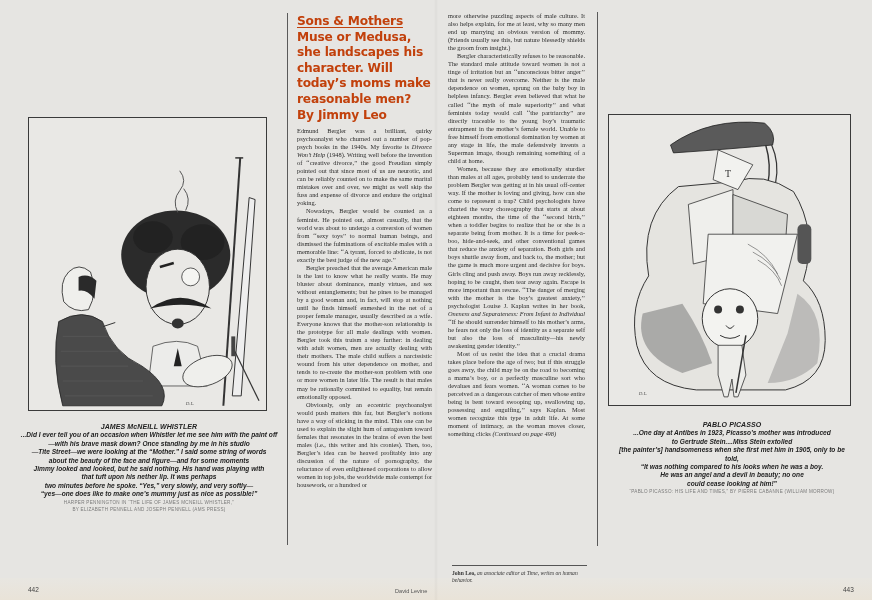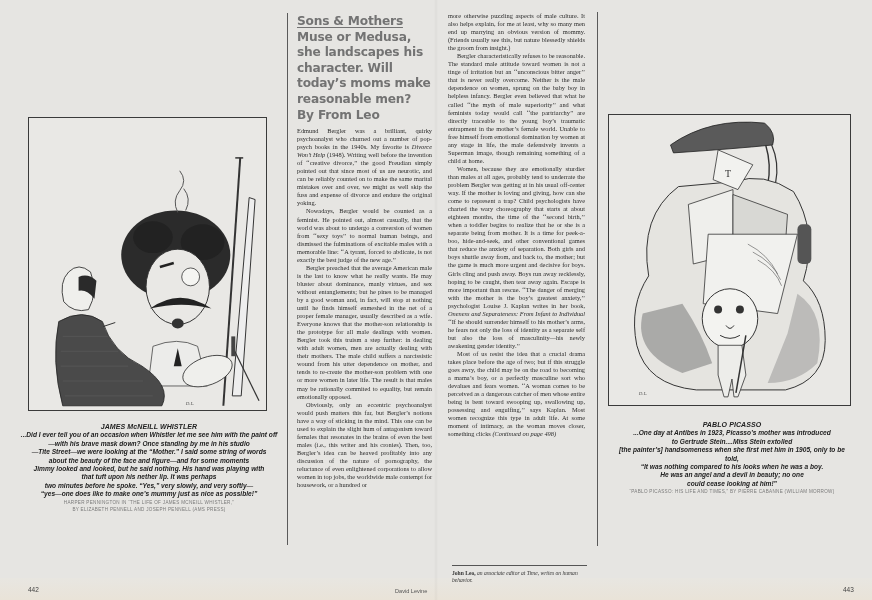--- a/index.html
+++ b/index.html
@@ -44,21 +44,21 @@
   #credit { position:absolute; left:395px; top:588px; font-family:"Liberation Sans", sans-serif; font-size:5.6px; color:#555; }
 
   .vrule { position:absolute; width:1.2px; background:#5a5a5a; }
   #rule-left { left:287px; top:13px; height:532px; }
   #rule-right { left:597px; top:12px; height:534px; }
 
   
   #headline {
     position:absolute; left:297px; top:14px; width:140px;
     font-family:"DejaVu Sans", sans-serif; font-weight:bold; font-size:12.2px; line-height:15.6px;
-    color:#737373; letter-spacing:-0.2px;
+    color:#c2410c; letter-spacing:-0.2px;
   }
   #headline .kicker { text-decoration:underline; text-underline-offset:2px; display:block; }
   #headline .deck { display:block; }
   #headline .byline { display:inline; }
 
   .col {
     position:absolute; font-size:6.35px; line-height:8.05px; text-align:justify; color:#2a2a2a;
     hyphens:manual;
   }
   .col p { margin:0; text-indent:9px; }
@@ -173,21 +173,21 @@
   <div>He was an angel and a devil in beauty; no one</div>
   <div>could cease looking at him!”</div>
   <div class="cap-source">“PABLO PICASSO: HIS LIFE AND TIMES,” BY PIERRE CABANNE (WILLIAM MORROW)</div>
 </div>
 
 <div class="vrule" id="rule-left"></div>
 <div class="vrule" id="rule-right"></div>
 
 <div id="headline">
   <span class="kicker">Sons &amp; Mothers</span>
-  <span class="deck">Muse or Medusa, she landscapes his character. Will today’s moms make reasonable men?</span><span class="byline">By From Leo</span>
+  <span class="deck">Muse or Medusa, she landscapes his character. Will today’s moms make reasonable men?</span><span class="byline">By Jimmy Leo</span>
 </div>
 
 <div class="col" id="col-1">
   <p class="first">Edmund Bergler was a brilliant, quirky psychoanalyst who churned out a number of pop-psych books in the 1940s. My favorite is <i>Divorce Won’t Help</i> (1948). Writing well before the invention of ‘‘creative divorce,’’ the good Freudian simply pointed out that since most of us are neurotic, and can be reliably counted on to make the same marital mistakes over and over, we might as well skip the fuss and expense of divorce and endure the original yoking.</p>
   <p>Nowadays, Bergler would be counted as a feminist. He pointed out, almost casually, that the world was about to undergo a conversion of women from ‘‘sexy toys’’ to normal human beings, and dismissed the fulminations of excitable males with a memorable line: ‘‘A tyrant, forced to abdicate, is not exactly the best judge of the new age.’’</p>
   <p>Bergler preached that the average American male is the last to know what he really wants. He may bluster about dominance, manly virtues, and sex without entanglements; but he pines to be managed by a good woman and, in fact, will stop at nothing until he finds himself enmeshed in the net of a proper female manager, usually described as a wife. Everyone knows that the mother-son relationship is the prototype for all male dealings with women. Bergler took this truism a step further: in dealing with adult women, men are actually dealing with their mothers. The male child suffers a narcissistic wound from his utter dependence on mother, and tends to re-create the mother-son problem with one or more women in later life. The result is that males may be rationally commited to equality, but remain emotionally opposed.</p>
   <p>Obviously, only an eccentric psychoanalyst would push matters this far, but Bergler’s notions have a way of sticking in the mind. This one can be used to explain the slight hum of antagonism toward females that resonates in the brains of even the best males (i.e., this writer and his cronies). Then, too, Bergler’s idea can be heaved profitably into any discussion of the nature of pornography, the reluctance of even enlightened corporations to allow women in top jobs, the worldwide male contempt for housework, or a hundred or</p>
 </div>
 
 <div class="col" id="col-2">

